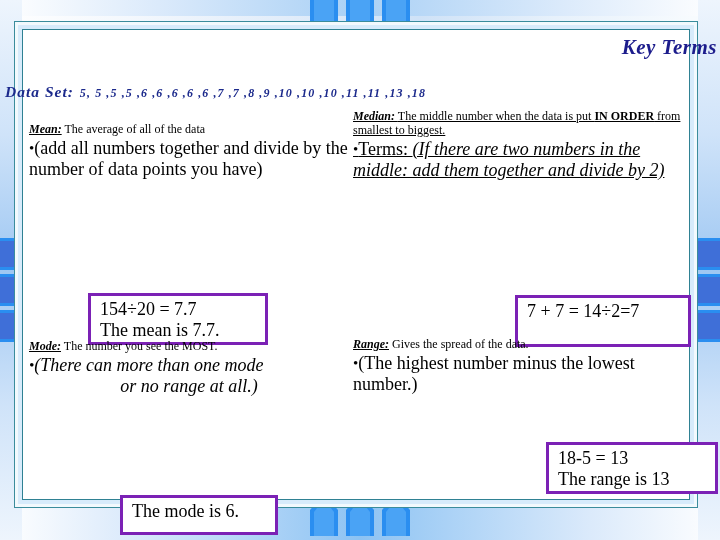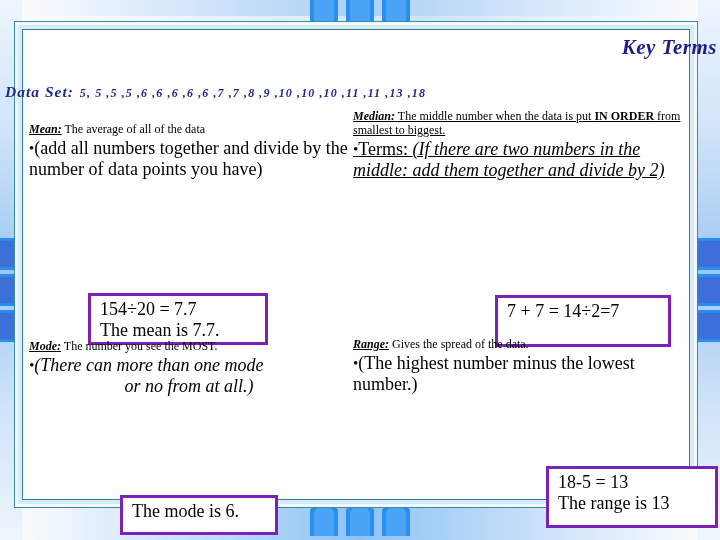--- a/index.html
+++ b/index.html
@@ -165,23 +165,23 @@
     background: #ffffff;
     font-family: "Liberation Serif", serif;
     font-size: 18px;
     line-height: 1.18;
     color: #000000;
     padding: 3px 9px 8px 9px;
     box-sizing: border-box;
     text-align: left;
   }
   .box-mean   { left: 65px;  top: 263px; width: 180px; height: 52px; }
-  .box-median { left: 472px; top: 265px; width: 176px; height: 52px; }
+  .box-median { left: 492px; top: 265px; width: 176px; height: 52px; }
   .box-mode   { left: 97px;  top: 465px; width: 158px; height: 40px; }
-  .box-range  { left: 523px; top: 436px; width: 172px; height: 62px; }
+  .box-range  { left: 523px; top: 412px; width: 172px; height: 52px; }
 
   .nowrap { white-space: nowrap; }
 </style>
 </head>
 <body>
 
 <div id="slide">
 
   <div class="edge-band edge-top"></div>
   <div class="edge-band edge-bottom"></div>
@@ -268,21 +268,21 @@
     <div class="answer-box box-median">
       <div class="nowrap">7 + 7 = 14÷2=7</div>
     </div>
 
     <div class="col col-left mode-block">
       <p class="term-head">
         <span class="term-name">Mode:</span>
         <span class="term-def">The number you see the MOST.</span>
       </p>
       <p class="bullet-line ital"><span class="dot">•</span><span>(There can more than one mode</span></p>
-      <p class="bullet-line ital center-sub">or no from at all.)</p>
+      <p class="bullet-line ital center-sub">or no range at all.)</p>
     </div>
 
     <div class="answer-box box-mode">
       <div class="nowrap">The mode is 6.</div>
     </div>
 
     <div class="col col-right range-block">
       <p class="term-head">
         <span class="term-name">Range:</span>
         <span class="term-def">Gives the spread of the data.</span>

